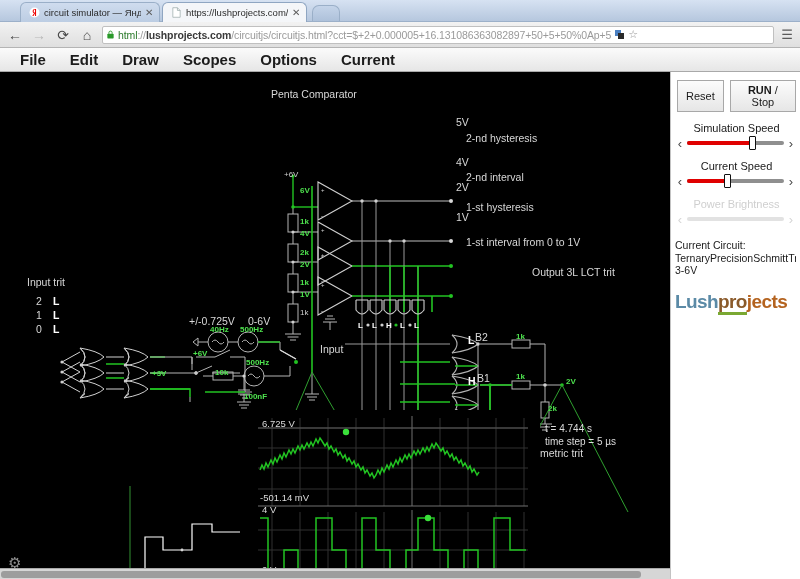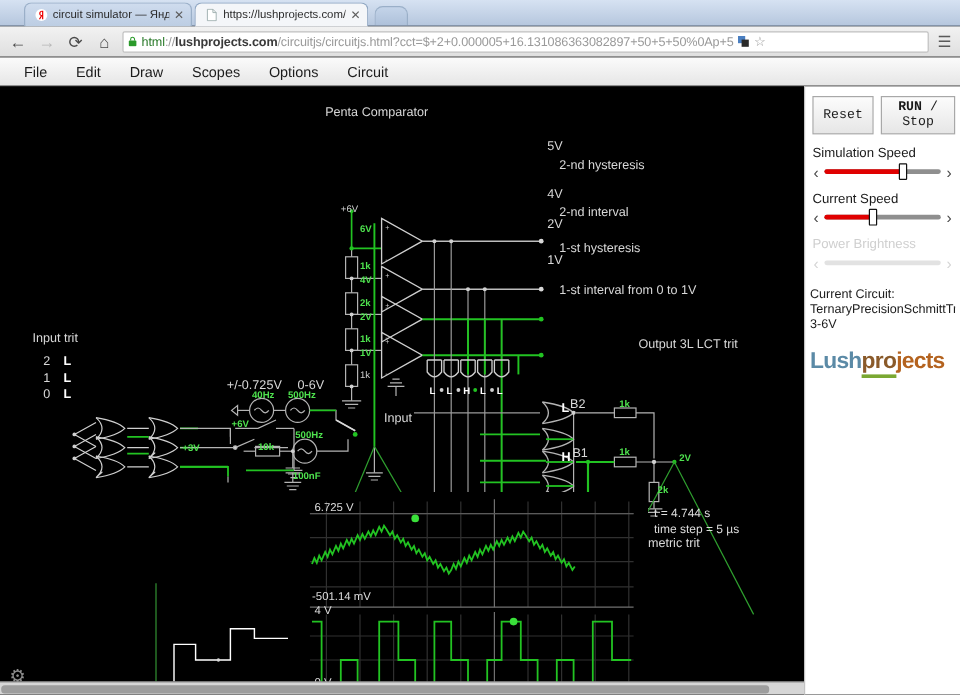--- a/index.html
+++ b/index.html
@@ -75,21 +75,21 @@
                text-align: center; }
 
   
   .menubar {
     position: absolute; left: 0; top: 48px; width: 800px; height: 24px;
     background: linear-gradient(#fbfbfb, #e6e6e6);
     border-bottom: 1px solid #a9a9a9;
     display: flex; align-items: center; padding-left: 8px;
   }
   .menu-item {
-    font-size: 12px; font-weight: normal; color: #1c1c1c;
+    font-size: 15px; font-weight: bold; color: #1c1c1c;
     padding: 2px 12px; cursor: default;
   }
 
   
   .sim-wrap { position: absolute; left: 0; top: 72px; width: 800px; height: 507px; }
   .canvas {
     position: absolute; left: 0; top: 0; width: 670px; height: 496px;
     background: #000; overflow: hidden;
   }
   .canvas-scroll-h {
@@ -103,25 +103,25 @@
 
   .sidebar {
     position: absolute; left: 670px; top: 0; width: 130px; height: 507px;
     background: #fff; border-left: 1px solid #c3c3c3;
     padding: 6px 4px 0 4px;
   }
   .btn-row { display: flex; gap: 6px; margin: 2px 0 10px 2px; }
   .sim-btn {
     background: linear-gradient(#fcfcfc, #e6e6e6);
     border: 1px solid #a8a8a8; border-radius: 0;
-    font-size: 11px; color: #1a1a1a; padding: 3px 8px; cursor: pointer; font-family: Liberation Mono, monospace;
+    font-size: 11px; color: #1a1a1a; padding: 3px 8px; cursor: pointer;
   }
   .sim-btn.run { font-weight: bold; }
   .sim-btn.run .slash { font-weight: normal; }
-  .slider-label { font-size: 11px; color: #1a1a1a; margin: 0 0 1px 2px; }
+  .slider-label { font-size: 11px; color: #1a1a1a; margin: 0 0 1px 2px; text-align: center; }
   .slider-label.dim { color: #cfcfcf; }
   .slider {
     display: flex; align-items: center; gap: 2px; margin-bottom: 9px;
     height: 16px;
   }
   .arrow { font-size: 13px; color: #4a4a4a; width: 10px; text-align: center;
            line-height: 13px; }
   .arrow.dim { color: #d5d5d5; }
   .track {
     position: relative; flex: 1 1 auto; height: 4px; background: #8f8f8f;
@@ -213,21 +213,21 @@
     </div>
     <div class="hamburger">☰</div>
   </div>
 
   <div class="menubar">
     <div class="menu-item">File</div>
     <div class="menu-item">Edit</div>
     <div class="menu-item">Draw</div>
     <div class="menu-item">Scopes</div>
     <div class="menu-item">Options</div>
-    <div class="menu-item">Circuit</div>
+    <div class="menu-item">Current</div>
   </div>
 
   <div class="sim-wrap">
 
     <div class="canvas">
 
       <svg width="670" height="496" viewBox="0 0 670 496" style="position:absolute;left:0;top:0">
         <defs>
           <g id="res-v">
             <rect x="-4" y="-10" width="8" height="20" fill="none" stroke="#b4b4b4" stroke-width="1"></rect>
@@ -530,21 +530,21 @@
       <div class="c-label wht" style="left:474px;top:353px">L</div>
       <div class="c-label wht" style="left:487px;top:353px">H</div>
       <div class="c-label" style="left:470px;top:364px">B2</div>
       <div class="c-label" style="left:489px;top:364px">B1</div>
 
       <div class="c-label sm grn" style="left:516px;top:260px">1k</div>
       <div class="c-label sm grn" style="left:516px;top:300px">1k</div>
       <div class="c-label sm grn" style="left:548px;top:332px">2k</div>
       <div class="c-label sm grn" style="left:566px;top:305px">2V</div>
 
-      <div class="c-label" style="left:532px;top:209px">Output 3L LCT trit</div>
+      <div class="c-label" style="left:532px;top:194px">Output 3L LCT trit</div>
       <div class="c-label" style="left:430px;top:375px">Output 3B BCT Thermometric trit</div>
 
       <div class="scope">
         <svg width="282" height="169" viewBox="0 0 282 169">
 
           <g stroke="#303030" stroke-width="1">
             <path d="M0 18 H270 M0 38 H270 M0 58 H270 M0 79 H270"></path>
             <path d="M14 8 V96 M42 8 V96 M70 8 V96 M98 8 V96 M126 8 V96
                      M182 8 V96 M210 8 V96 M238 8 V96 M266 8 V96"></path>
           </g>

